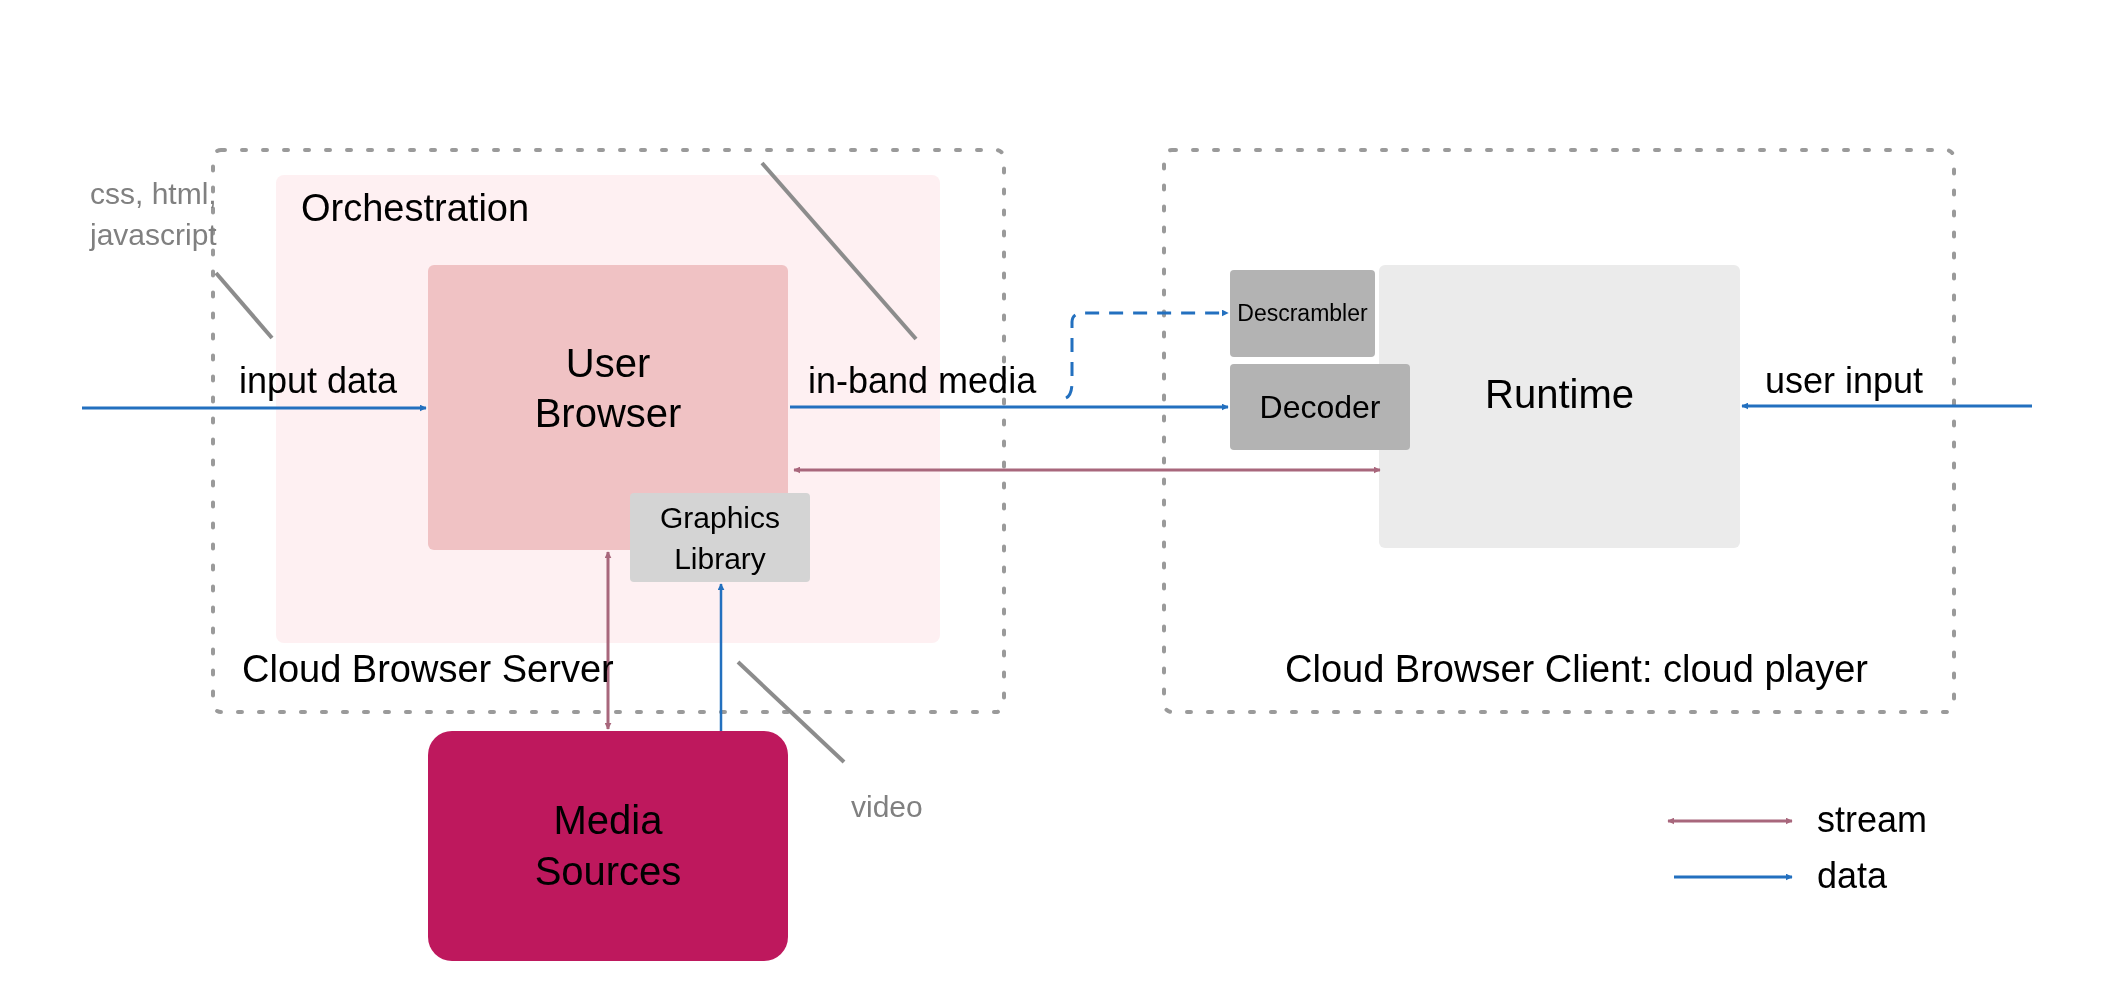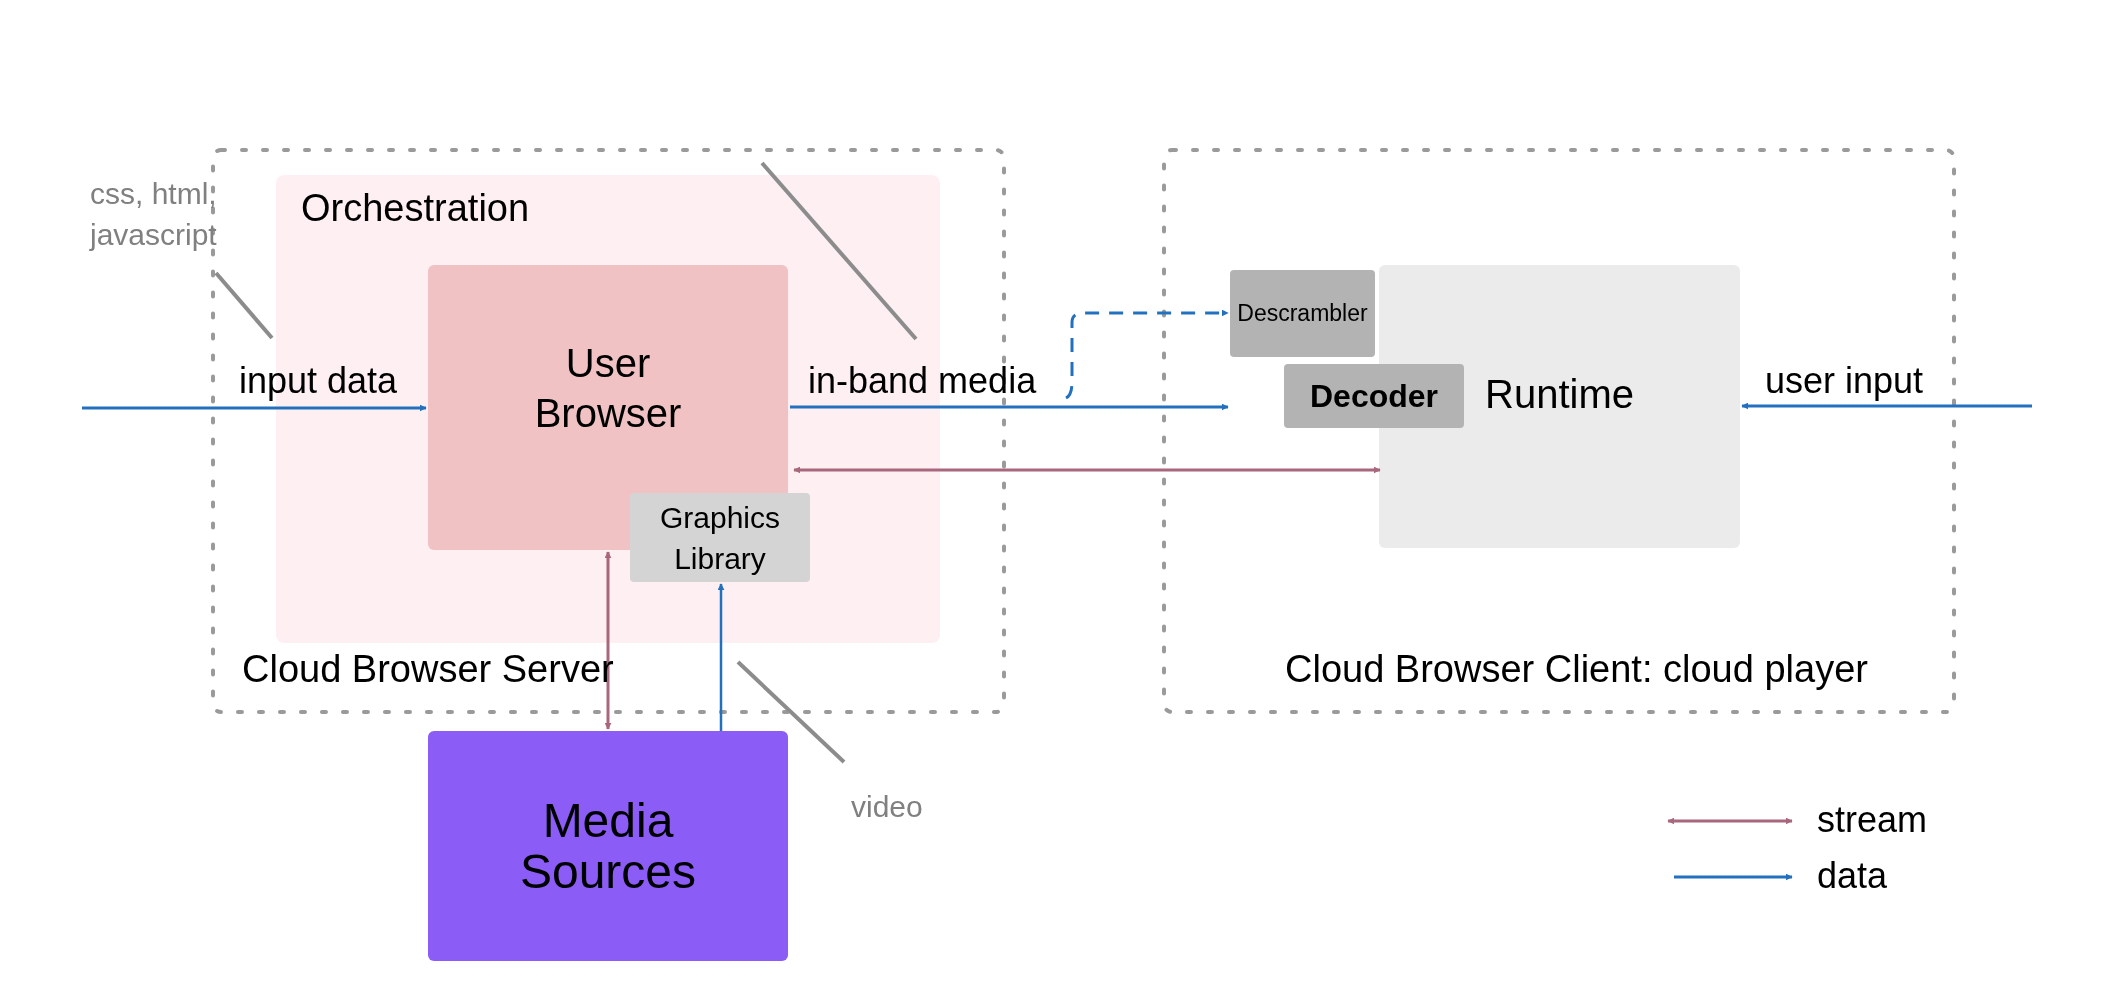--- a/index.html
+++ b/index.html
@@ -1,24 +1,24 @@
 <!DOCTYPE html>
 <html><head>
 <meta charset="utf-8">
 <style>
   html, body { margin:0; padding:0; background:#ffffff; }
   body { width:2112px; height:999px; position:relative; overflow:hidden; font-family:"Liberation Sans", sans-serif; }
   .box { position:absolute; border-radius:6px; display:flex; align-items:center; justify-content:center; text-align:center; color:#000; }
   .orch { left:276px; top:175px; width:664px; height:468px; background:#fef0f2; border-radius:8px; }
   .cloud { left:428px; top:265px; width:360px; height:285px; background:#f0c2c4; font-size:40px; line-height:50px; }
   .gfx { left:630px; top:493px; width:180px; height:89px; background:#d4d4d4; font-size:30px; line-height:41px; border-radius:4px; }
-  .media { left:428px; top:731px; width:360px; height:230px; background:#8b5cf6; font-size:48px; line-height:51px; }
+  .media { left:428px; top:731px; width:360px; height:230px; background:#be185d; font-size:40px; line-height:51px;border-radius:24px; }
   .runtime { left:1379px; top:265px; width:361px; height:283px; background:#ebebeb; font-size:40px; line-height:51px; }
   .descr { left:1230px; top:270px; width:145px; height:87px; background:#b3b3b3; font-size:23px; border-radius:4px; }
-  .decod { left:1284px; top:364px; width:180px; height:64px; background:#b3b3b3; font-size:32px; border-radius:4px;font-weight:bold; }
+  .decod { left:1230px; top:364px; width:180px; height:86px; background:#b3b3b3; font-size:32px; border-radius:4px; }
   .lbl { position:absolute; white-space:nowrap; color:#000; }
   .note { position:absolute; white-space:nowrap; color:#808080; font-size:30px; line-height:41px; }
   .t38 { font-size:38px; }
   .t36 { font-size:36px; }
   svg.overlay { position:absolute; left:0; top:0; }
 </style>
 </head>
 <body>
 
 <div class="box orch"></div>

